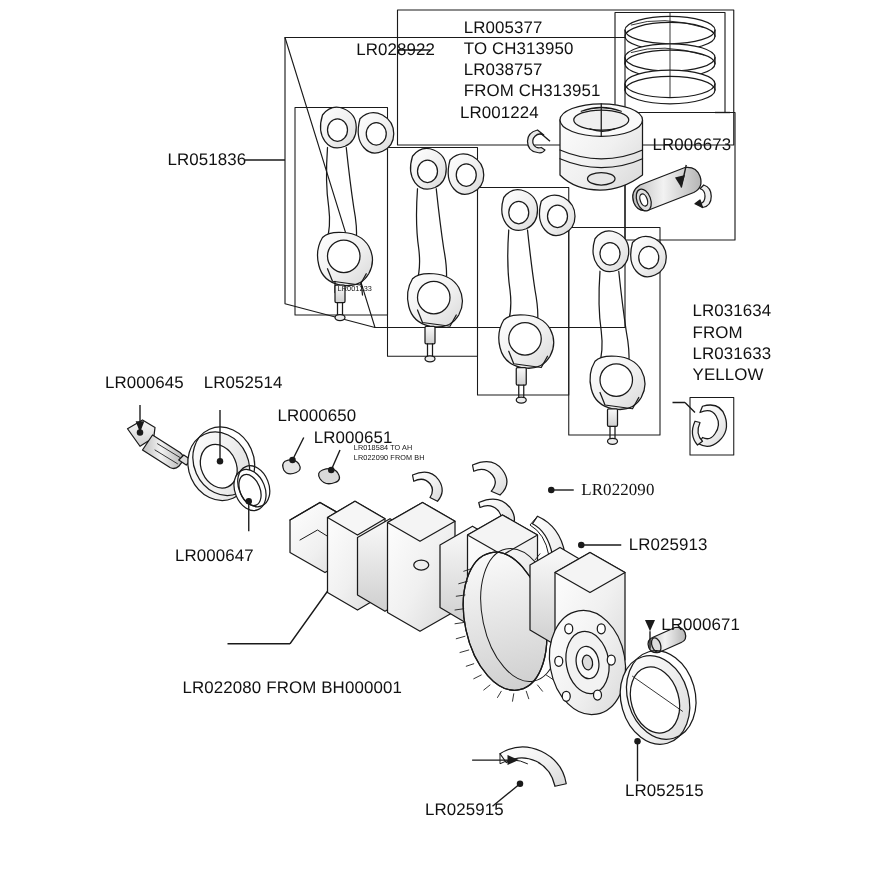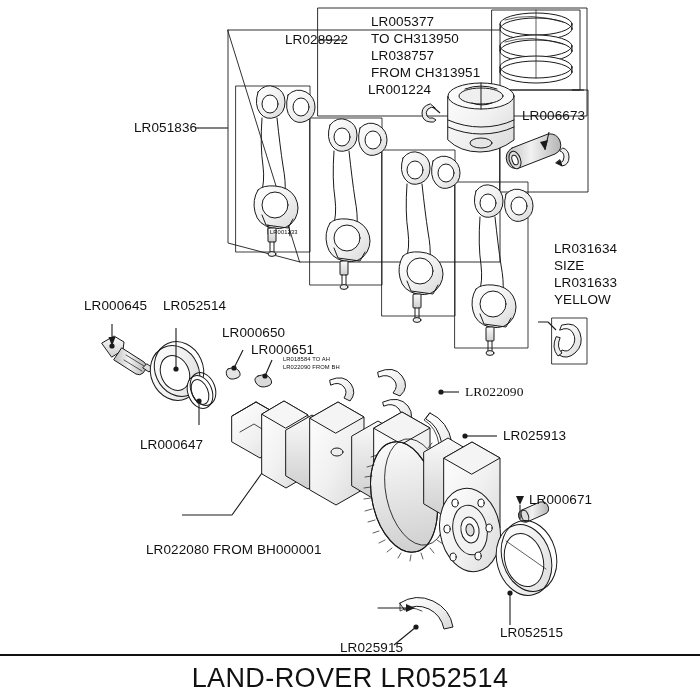--- a/index.html
+++ b/index.html
@@ -329,21 +329,21 @@
 
 <div class="lbl blk" style="left:371px;top:14px;">LR005377</div>
 <div class="lbl blk" style="left:371px;top:31px;text-align:center;">TO CH313950</div>
 <div class="lbl blk" style="left:371px;top:48px;">LR038757</div>
 <div class="lbl blk" style="left:371px;top:65px;">FROM CH313951</div>
 <div class="lbl" style="left:368px;top:82px;">LR001224</div>
 
 <div class="lbl" style="left:522px;top:108px;">LR006673</div>
 
 <div class="lbl blk" style="left:554px;top:241px;">LR031634</div>
-<div class="lbl blk" style="left:554px;top:258px;">SIZE</div>
+<div class="lbl blk" style="left:554px;top:258px;">FROM</div>
 <div class="lbl blk" style="left:554px;top:275px;">LR031633</div>
 <div class="lbl blk" style="left:554px;top:292px;">YELLOW</div>
 
 <div class="lbl" style="left:84px;top:298px;">LR000645</div>
 <div class="lbl" style="left:163px;top:298px;">LR052514</div>
 <div class="lbl" style="left:140px;top:437px;">LR000647</div>
 <div class="lbl" style="left:222px;top:325px;">LR000650</div>
 <div class="lbl" style="left:251px;top:342px;">LR000651</div>
 
 <div class="lbl sm" style="left:283px;top:356px;">LR018584 TO AH</div>
@@ -352,17 +352,14 @@
 <div class="lbl" style="left:465px;top:384px;font-family:Liberation Serif, serif;">LR022090</div>
 <div class="lbl" style="left:503px;top:428px;">LR025913</div>
 
 <div class="lbl blk" style="left:146px;top:542px;">LR022080 FROM BH000001</div>
 
 <div class="lbl" style="left:340px;top:640px;">LR025915</div>
 
 <div class="lbl" style="left:529px;top:492px;">LR000671</div>
 <div class="lbl" style="left:500px;top:625px;">LR052515</div>
 
-<div class="banner">
-  <span>LAND-ROVER LR052514</span>
+
 </div>
 
-</div>
-
 </body></html>

